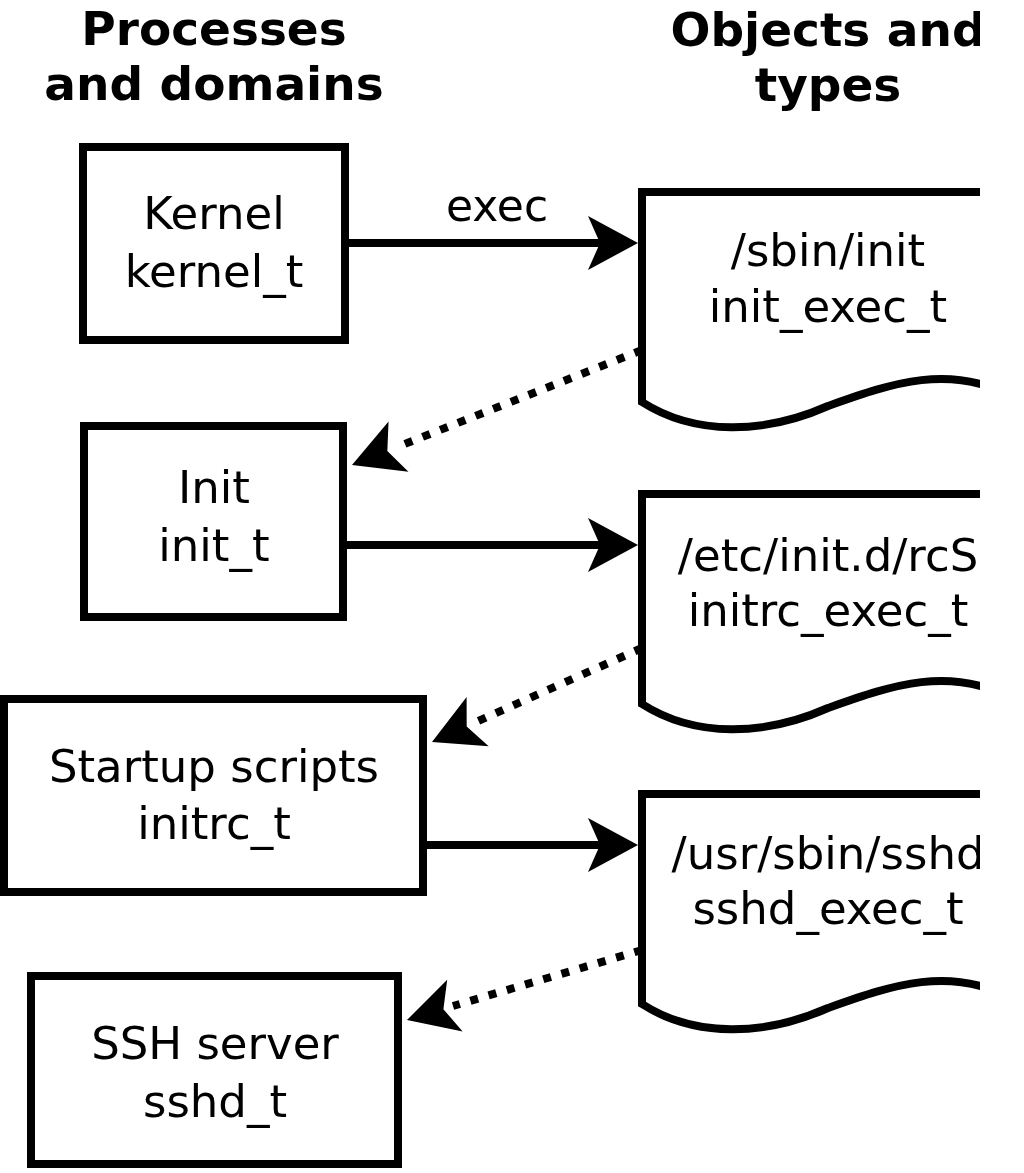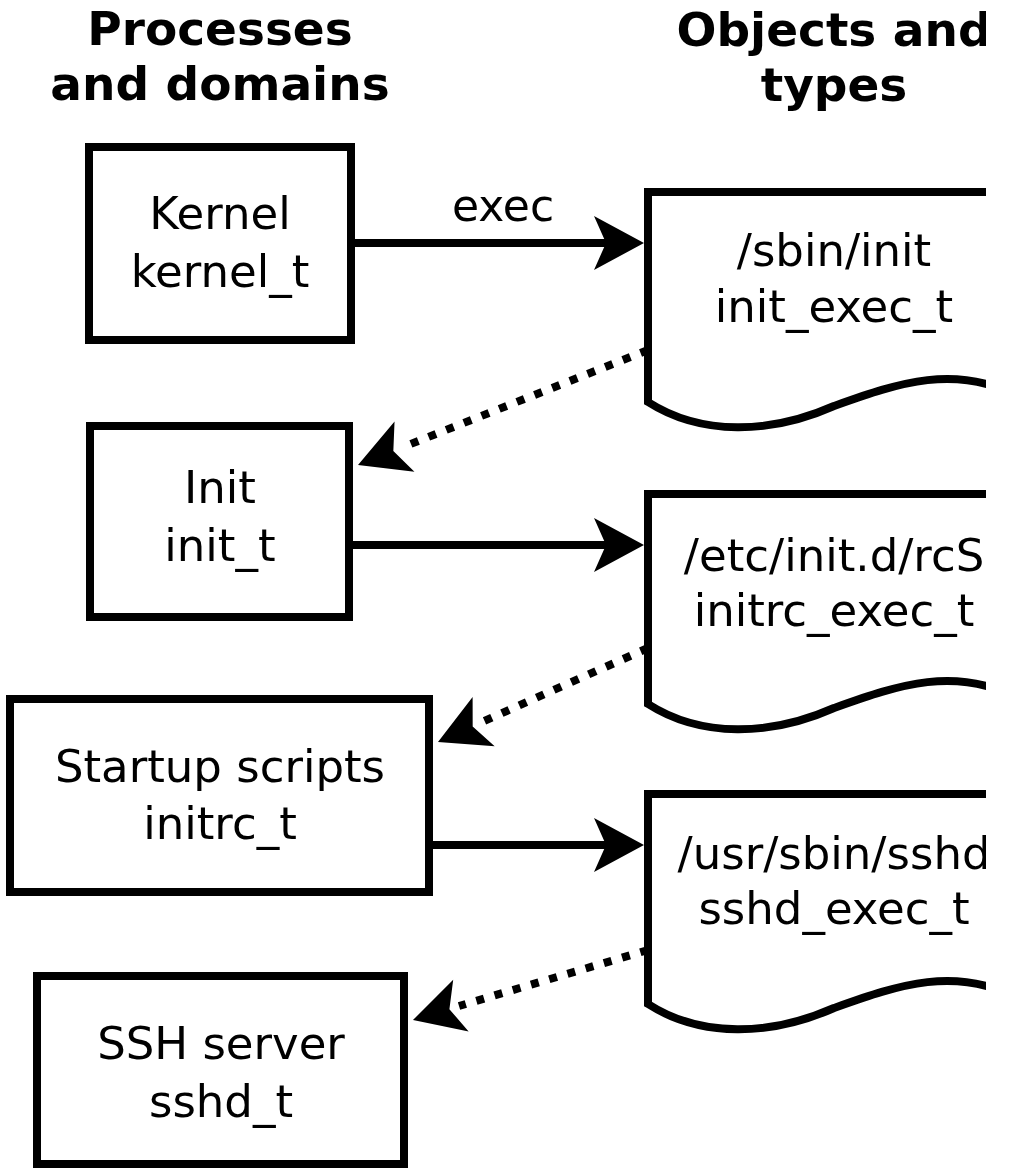--- a/index.html
+++ b/index.html
@@ -6,21 +6,20 @@
     margin: 0;
     padding: 0;
     background: #ffffff;
   }
   #stage {
     position: relative;
     width: 980px;
     height: 1173px;
     background: #ffffff;
     overflow: hidden;
-    margin-left: 6px;
   }
   svg { display: block; }
   .shape {
     fill: #ffffff;
     stroke: #000000;
     stroke-width: 8;
     stroke-linejoin: miter;
   }
   .solid-line {
     stroke: #000000;

